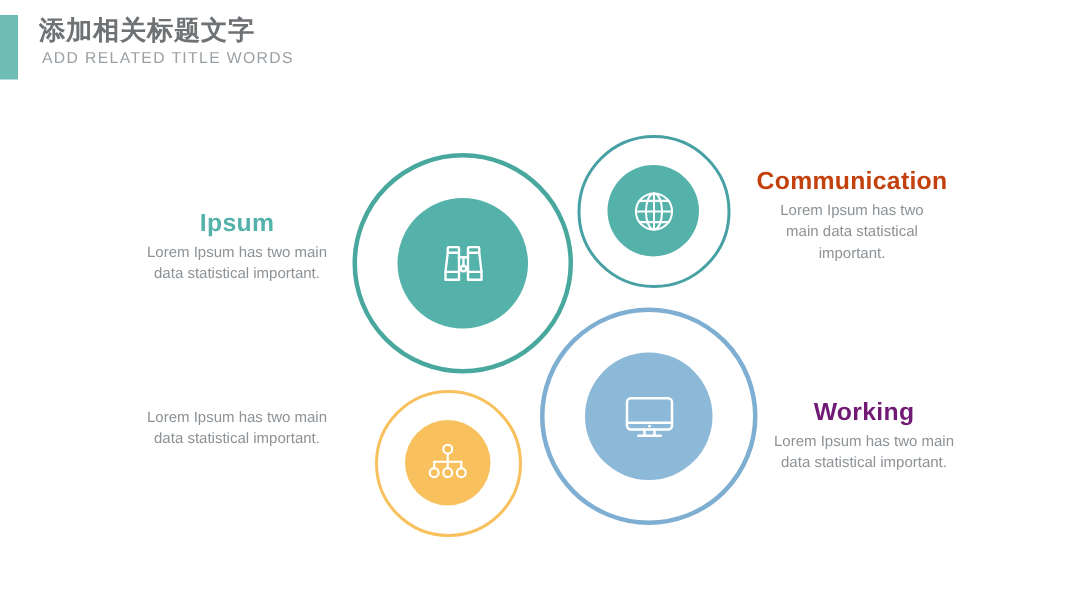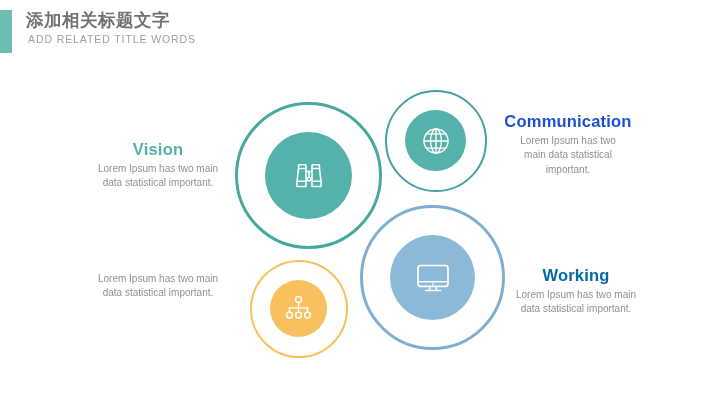--- a/index.html
+++ b/index.html
@@ -136,28 +136,28 @@
     font-size: 10px;
     line-height: 1.42;
     color: #8d9296;
     margin: 0;
   }
 
   #text-vision        { left: 92px;  top: 140px; width: 132px; }
   #text-vision .tb-title        { color: #55b2ab; }
 
   #text-communication { left: 500px; top: 112px; width: 136px; }
-  #text-communication .tb-title { color: #1d4ed8; }
+  #text-communication .tb-title { color: #c2410c; }
   #text-communication .tb-body  { width: 118px; margin: 0 auto; }
 
   #text-flowchart     { left: 92px;  top: 272px; width: 132px; }
   #text-flowchart .tb-title     { color: #f5b94e; }
 
   #text-working       { left: 508px; top: 266px; width: 136px; }
-  #text-working .tb-title       { color: #0369a1; }
+  #text-working .tb-title       { color: #701a75; }
   #text-working .tb-body        { width: 124px; margin: 0 auto; }
 </style>
 </head>
 <body>
 
 <div id="slide">
 
   <div id="header">
     <div id="header-bar"></div>
     <div id="header-subtitle">ADD RELATED TITLE WORDS</div>
@@ -224,21 +224,21 @@
           <circle cx="24" cy="31.3" r="1.1" fill="#ffffff" stroke="none"></circle>
           <path d="M20 34 L20 38.5"></path>
           <path d="M28 34 L28 38.5"></path>
           <path d="M15 39 L33 39"></path>
         </svg>
       </span>
     </div>
   </div>
 
   <div class="textblock" id="text-vision">
-    <div class="tb-title">Vision</div>
+    <div class="tb-title">Ipsum</div>
     <div class="tb-body">Lorem Ipsum has two main data statistical important.</div>
   </div>
 
   <div class="textblock" id="text-communication">
     <div class="tb-title">Communication</div>
     <div class="tb-body">Lorem Ipsum has two main data statistical important.</div>
   </div>
 
   <div class="textblock" id="text-flowchart">
     <div class="tb-body">Lorem Ipsum has two main data statistical important.</div>

